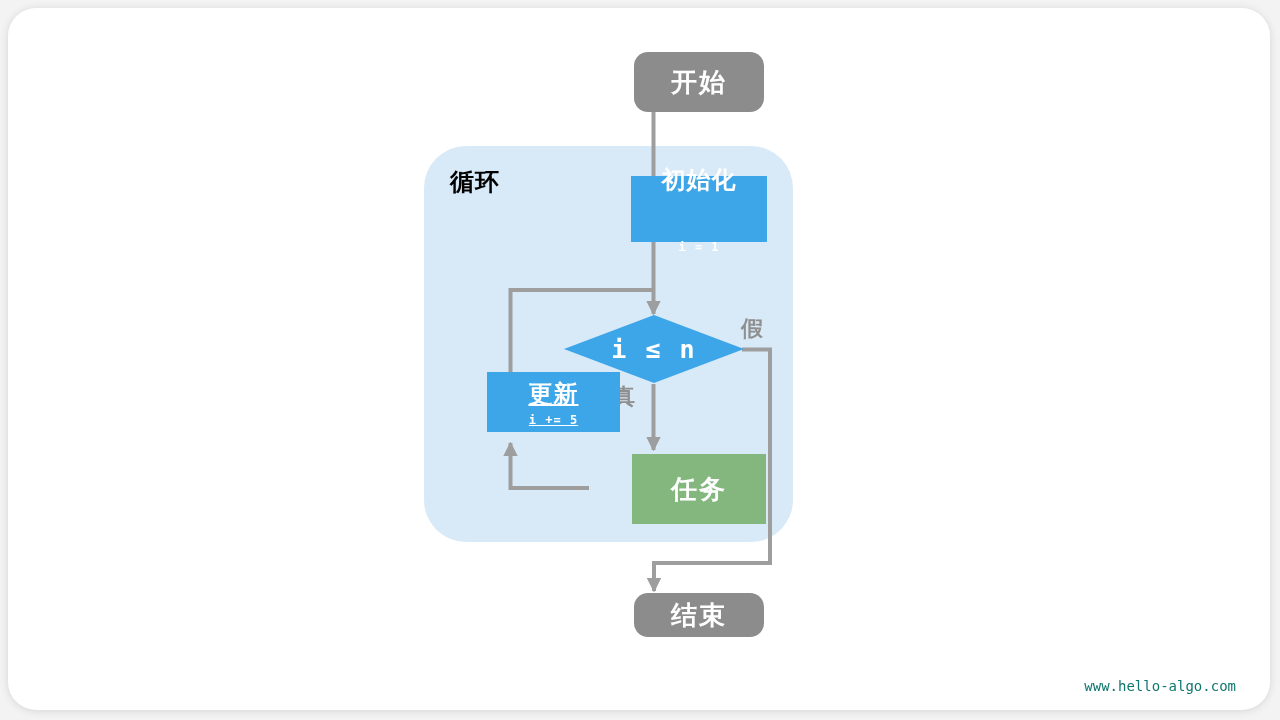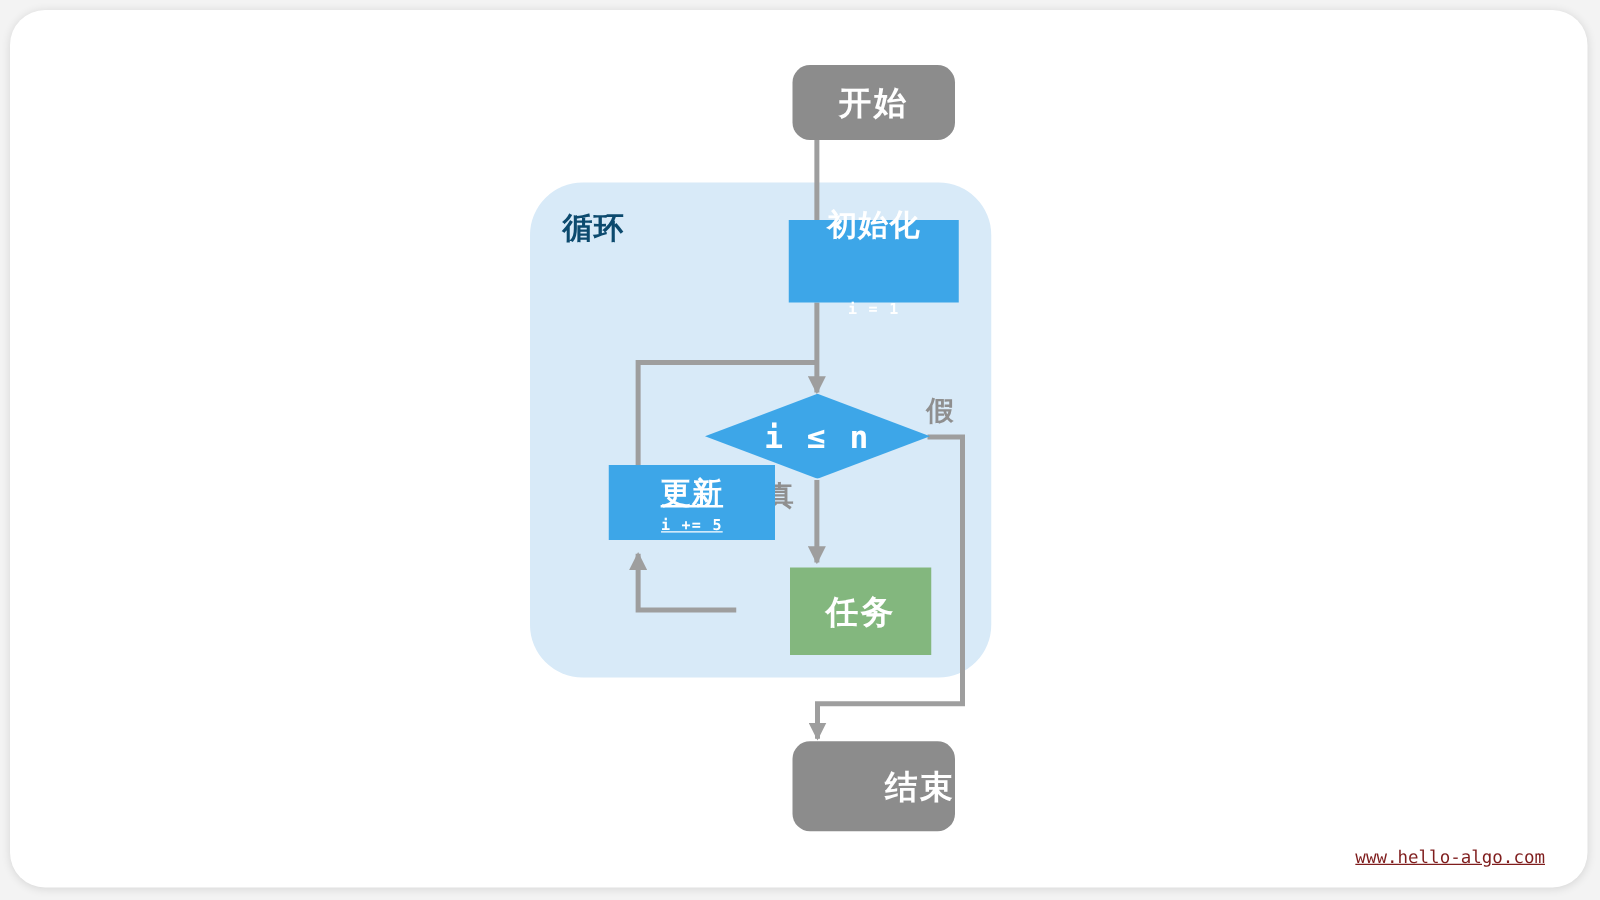--- a/index.html
+++ b/index.html
@@ -35,21 +35,21 @@
     height: 396px;
     background: #d8eaf8;
     border-radius: 42px;
   }
   .loop-label {
     position: absolute;
     left: 450px;
     top: 166px;
     font-size: 24px;
     font-weight: bold;
-    color: #0c4a6e;
+    color: #000000;
     letter-spacing: 1px;
   }
   .connectors {
     position: absolute;
     left: 0;
     top: 0;
     pointer-events: none;
   }
   .node {
     position: absolute;
@@ -110,28 +110,27 @@
     color: #8f8f8f;
   }
   .branch-false { left: 741px; top: 314px; }
   .branch-true  { left: 613px; top: 382px; }
   .watermark {
     position: absolute;
     right: 44px;
     bottom: 26px;
     font-family: "DejaVu Sans Mono", monospace;
     font-size: 14px;
-    color: #7f1d1d;
-    text-decoration: underline;
+    color: #0f766e;
   }
   #n-start  { left: 590px; top: 52px;  width: 130px; height: 60px; }
   #n-init   { left: 587px; top: 176px; width: 136px; height: 66px; gap: 41px; }
   #n-update { left: 443px; top: 372px; width: 133px; height: 60px; text-decoration: underline; }
-  #n-task   { left: 588px; top: 454px; width: 113px; height: 70px; }
-  #n-end    { left: 590px; top: 593px; width: 130px; height: 72px; align-items: flex-end; }
+  #n-task   { left: 588px; top: 454px; width: 134px; height: 70px; }
+  #n-end    { left: 590px; top: 593px; width: 130px; height: 44px; }
 </style>
 </head>
 <body>
 
 <div class="canvas">
   <div class="card"></div>
 
   <div class="loop-container"></div>
   <span class="loop-label">循环</span>
 

